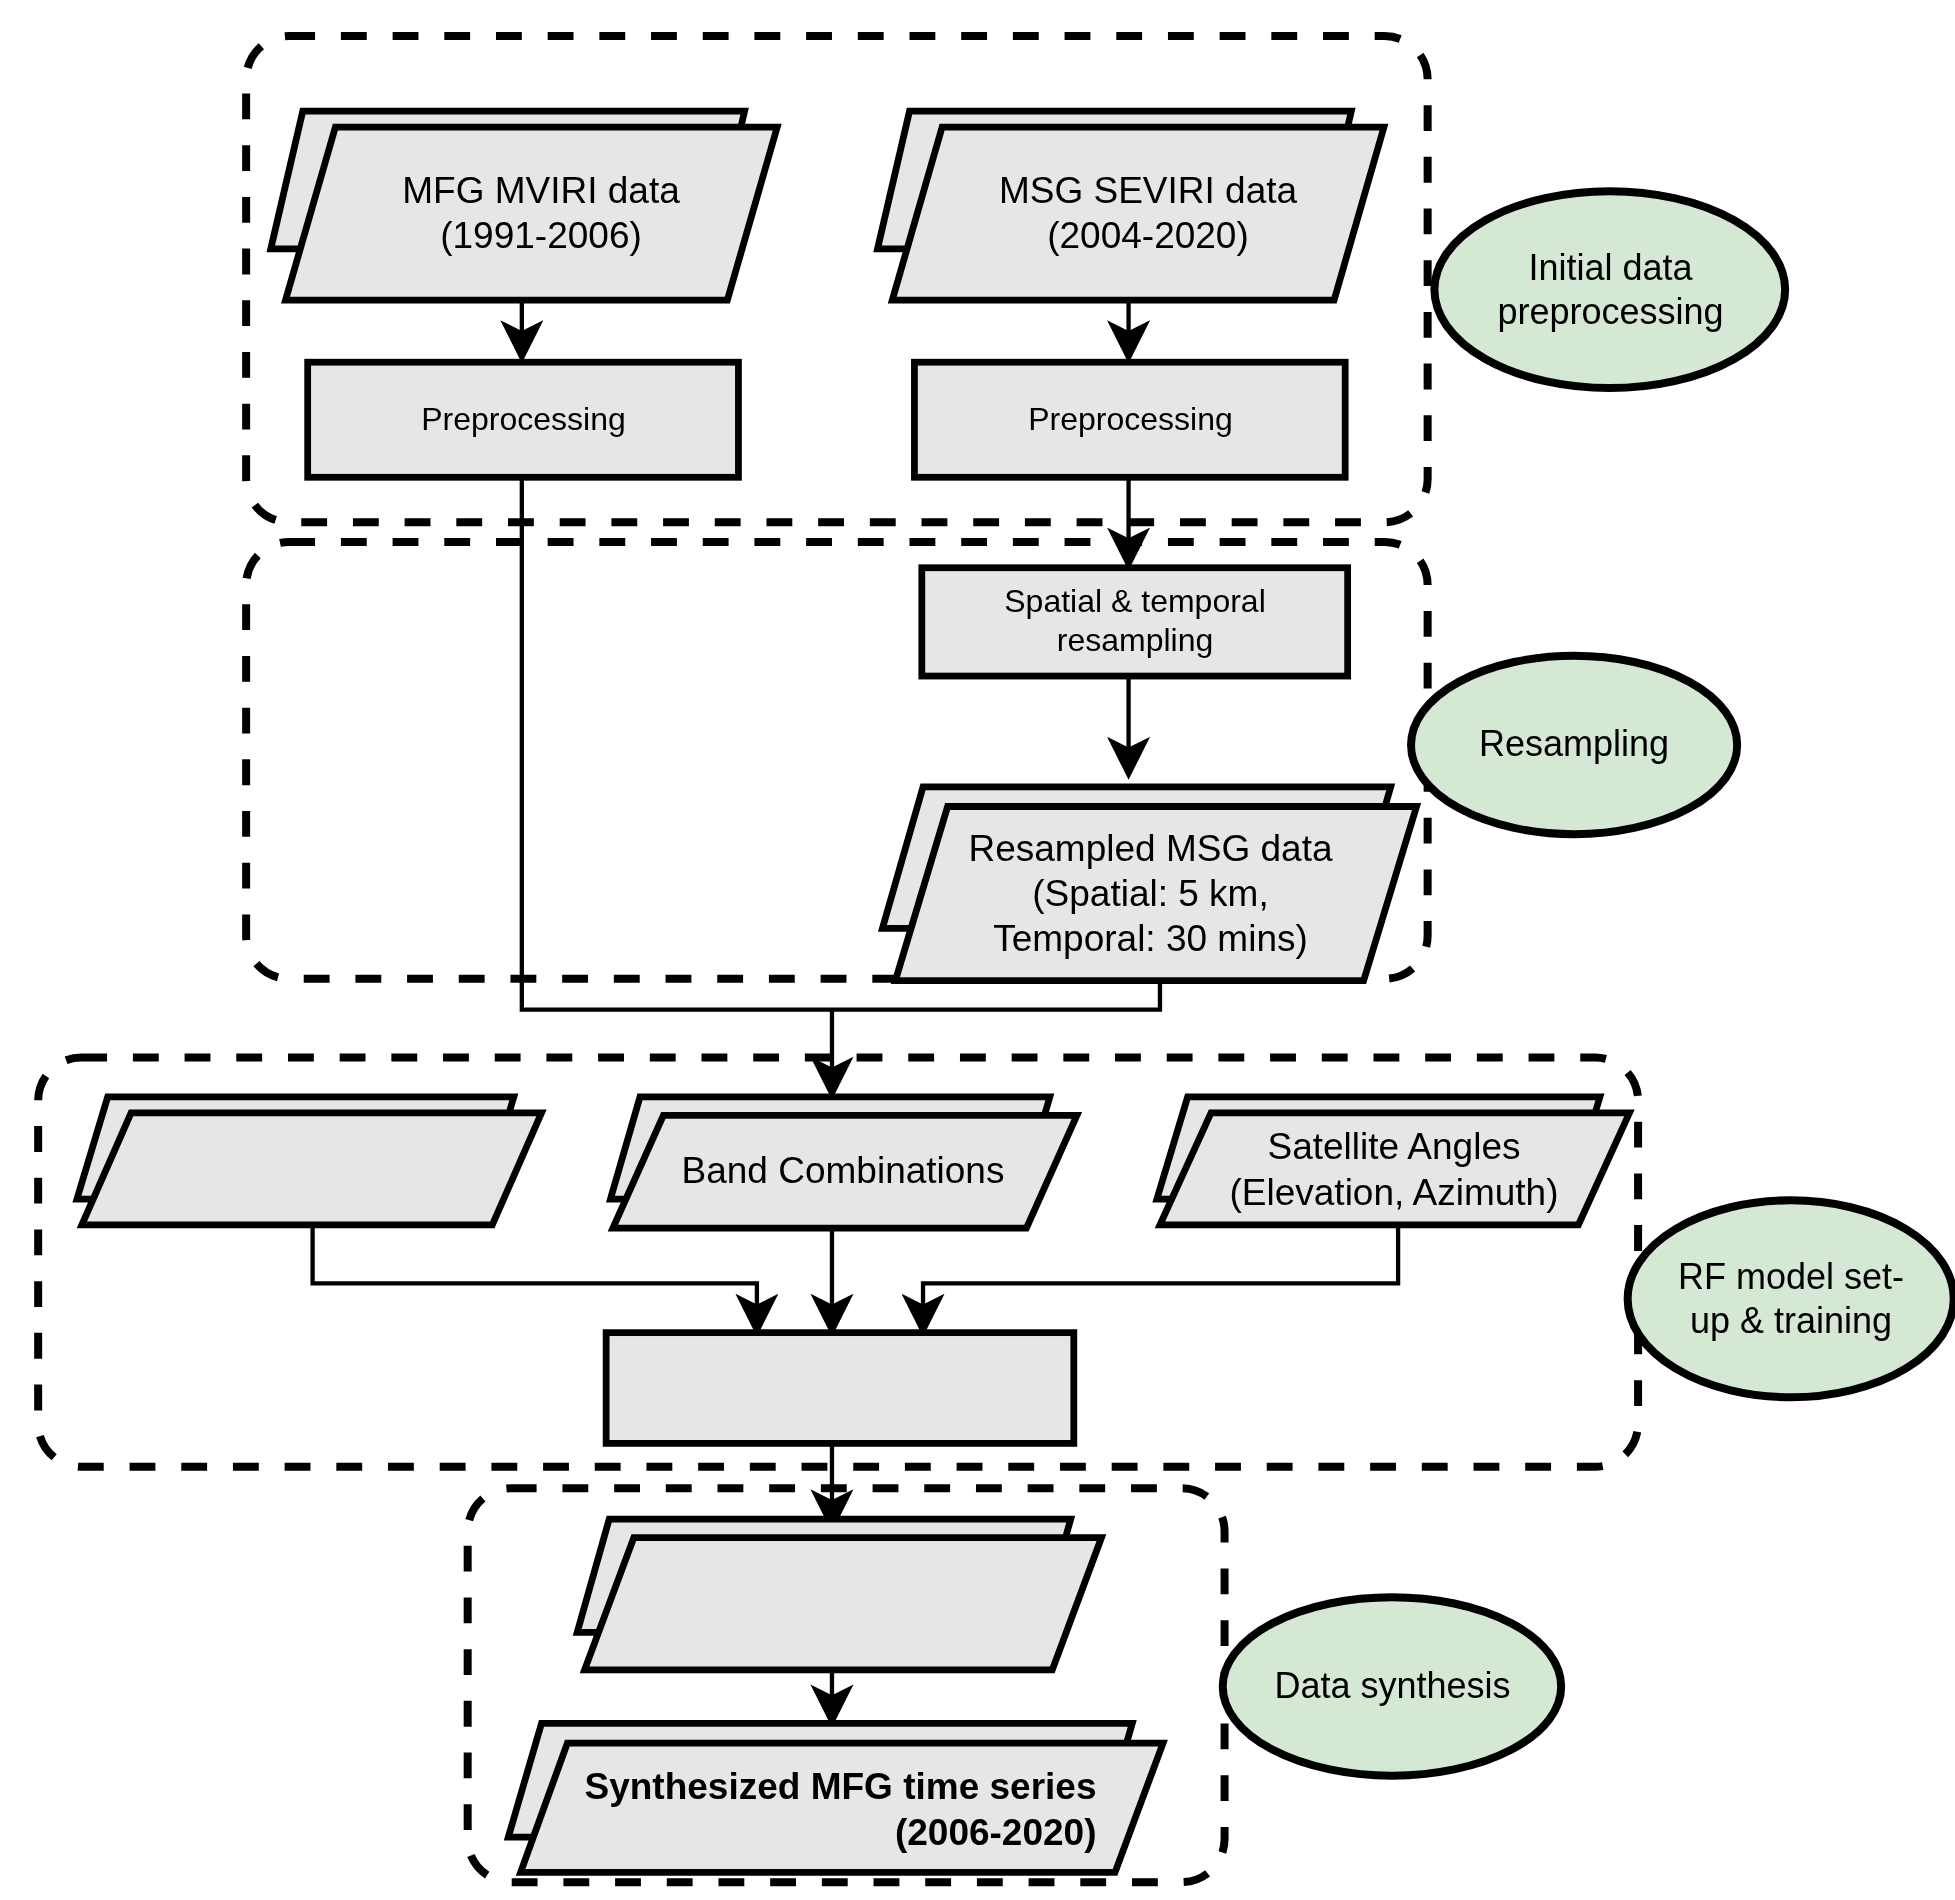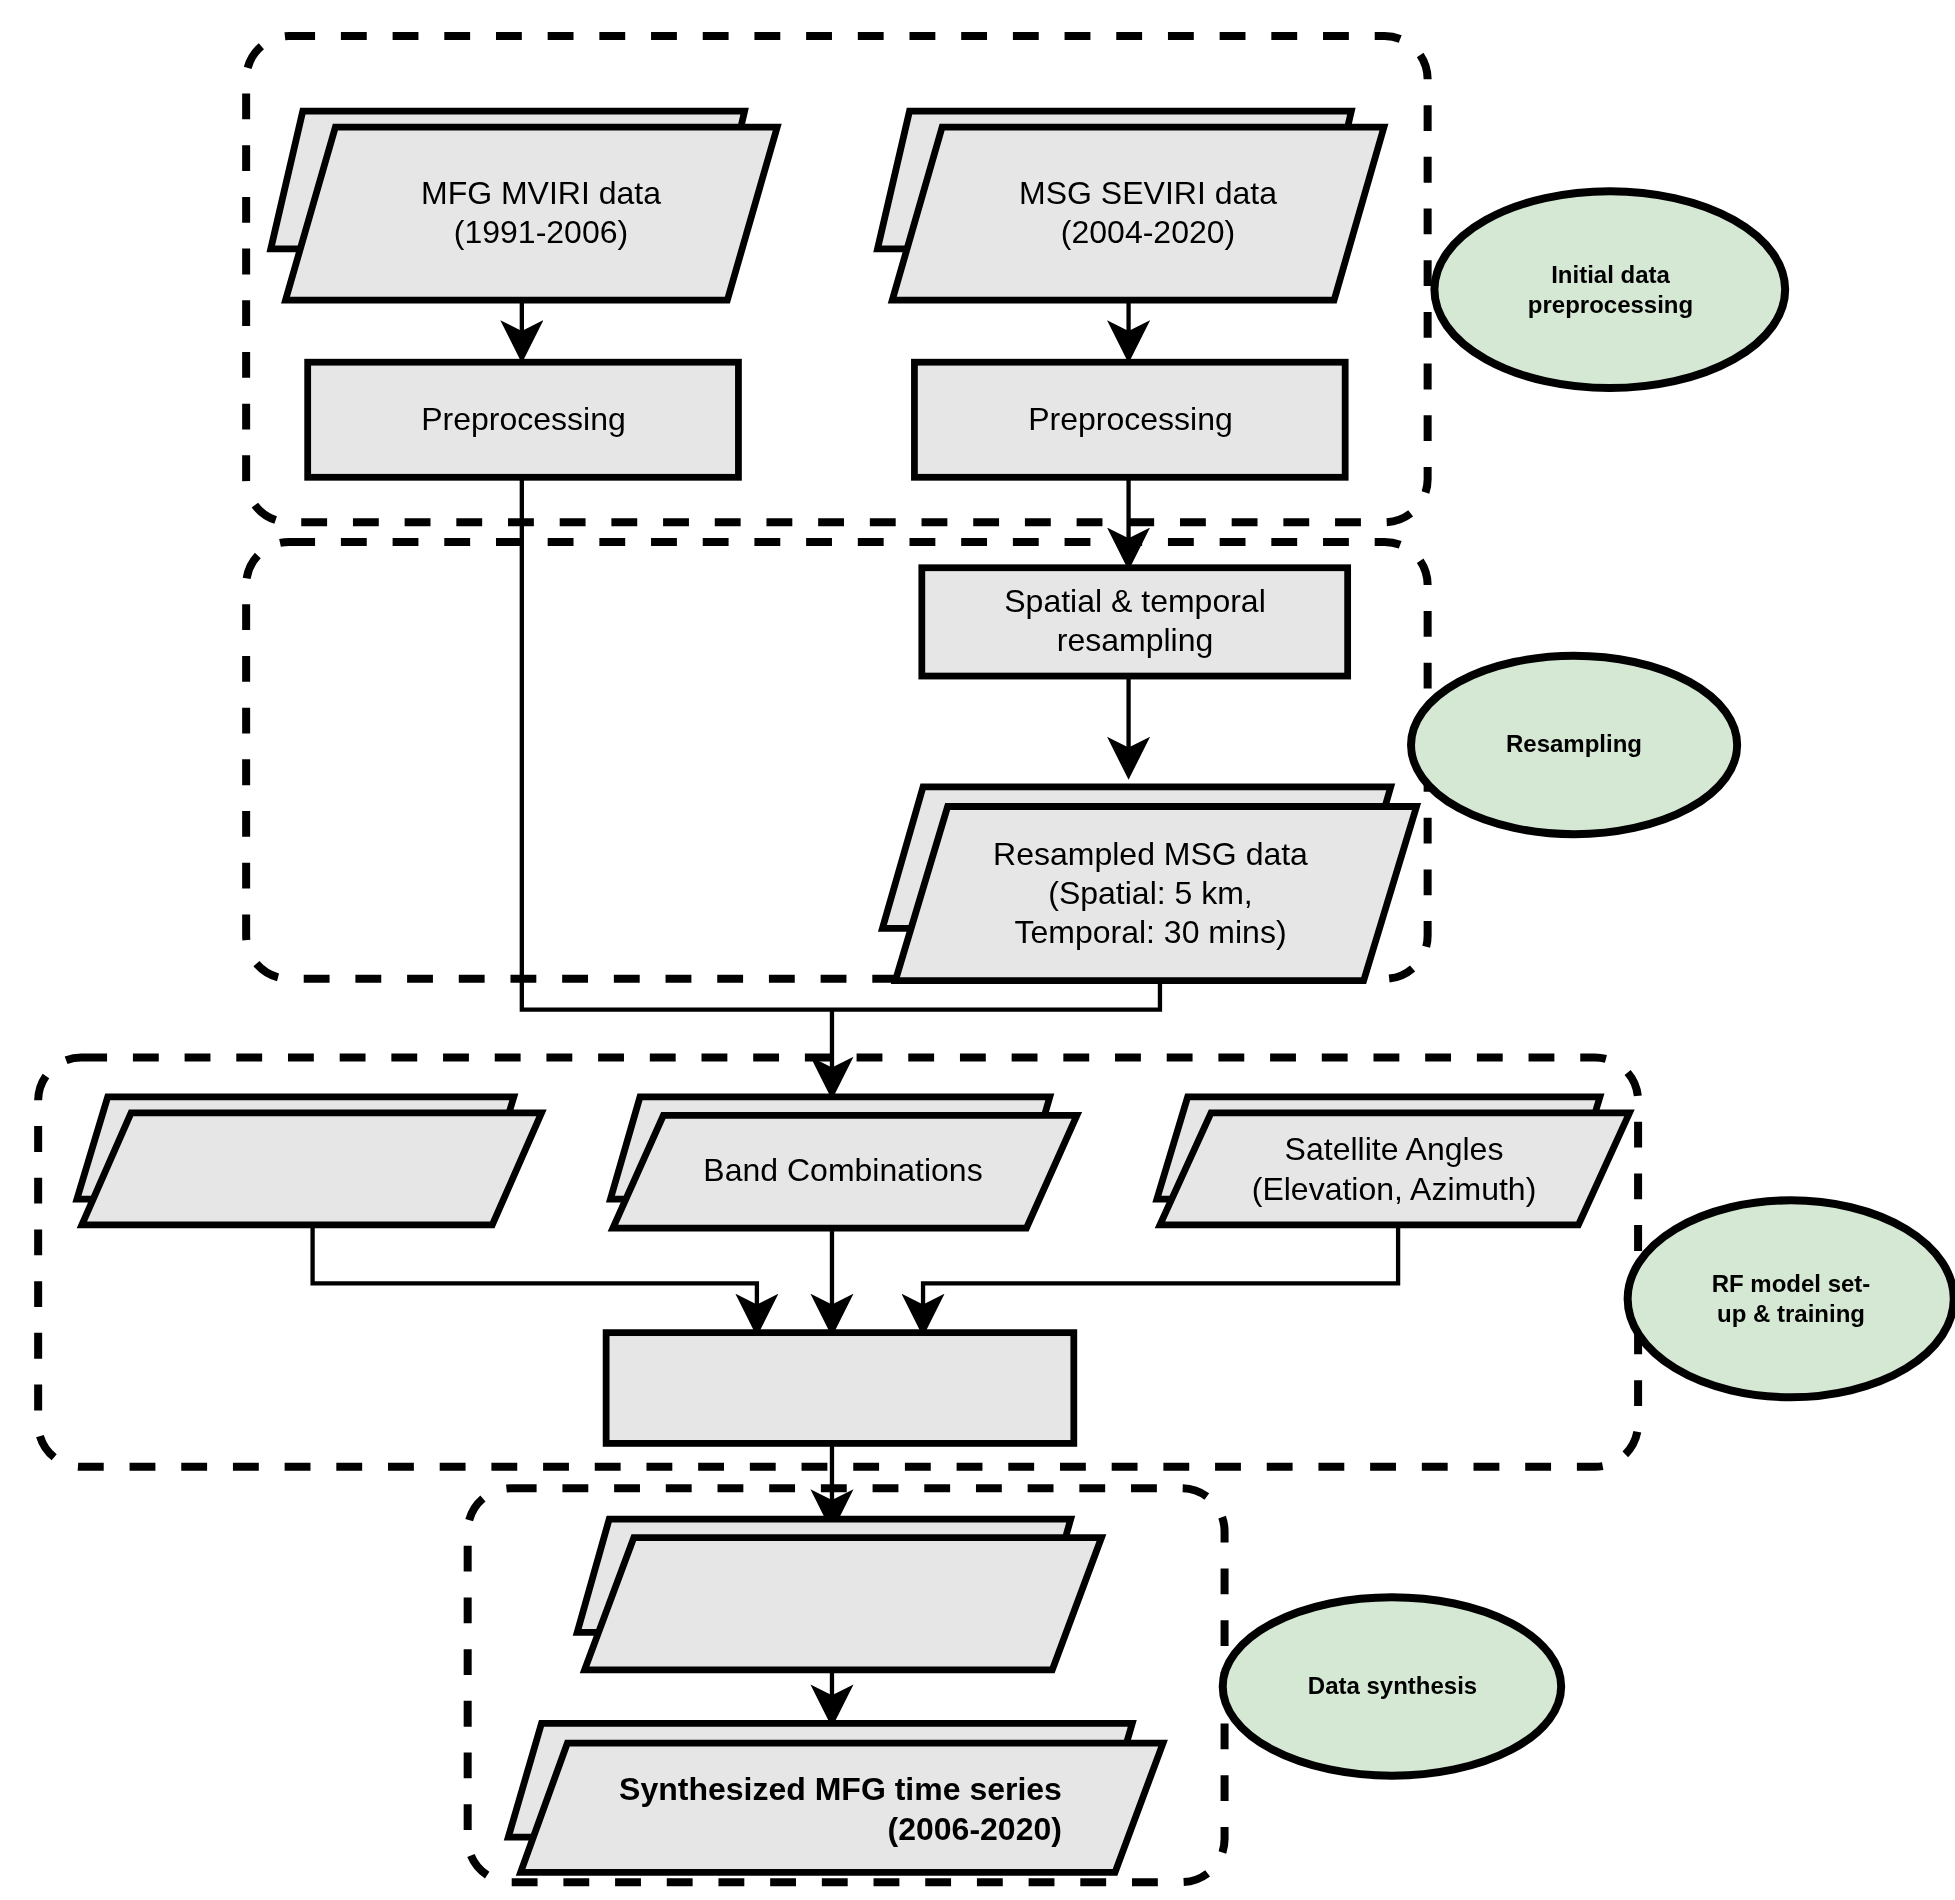--- a/index.html
+++ b/index.html
@@ -12,23 +12,23 @@
     align-items:center;
     justify-content:center;
     text-align:center;
     color:#000;
     line-height:1.22;
     white-space:pre-line;
     pointer-events:none;
     font-size:32px;
   }
   .lbl-rect{font-size:32px;}
-  .lbl-para{font-size:32px;}
+  .lbl-para{font-size:37px;}
   .lbl-bold{font-weight:bold;}
-  .lbl-ellipse{font-size:24px;font-weight:bold;}
+  .lbl-ellipse{font-size:36px;}
 </style>
 </head>
 <body>
 
 <div id="stage">
 
   <svg id="svg-layer" viewBox="0 0 3177 3088" xmlns="http://www.w3.org/2000/svg">
     <defs>
       <marker id="arrow" viewBox="0 0 12 12" refX="10" refY="6" markerWidth="10" markerHeight="10" orient="auto-start-reverse">
         <path d="M0,0 L12,6 L0,12 L3,6 z" fill="#000"></path>

